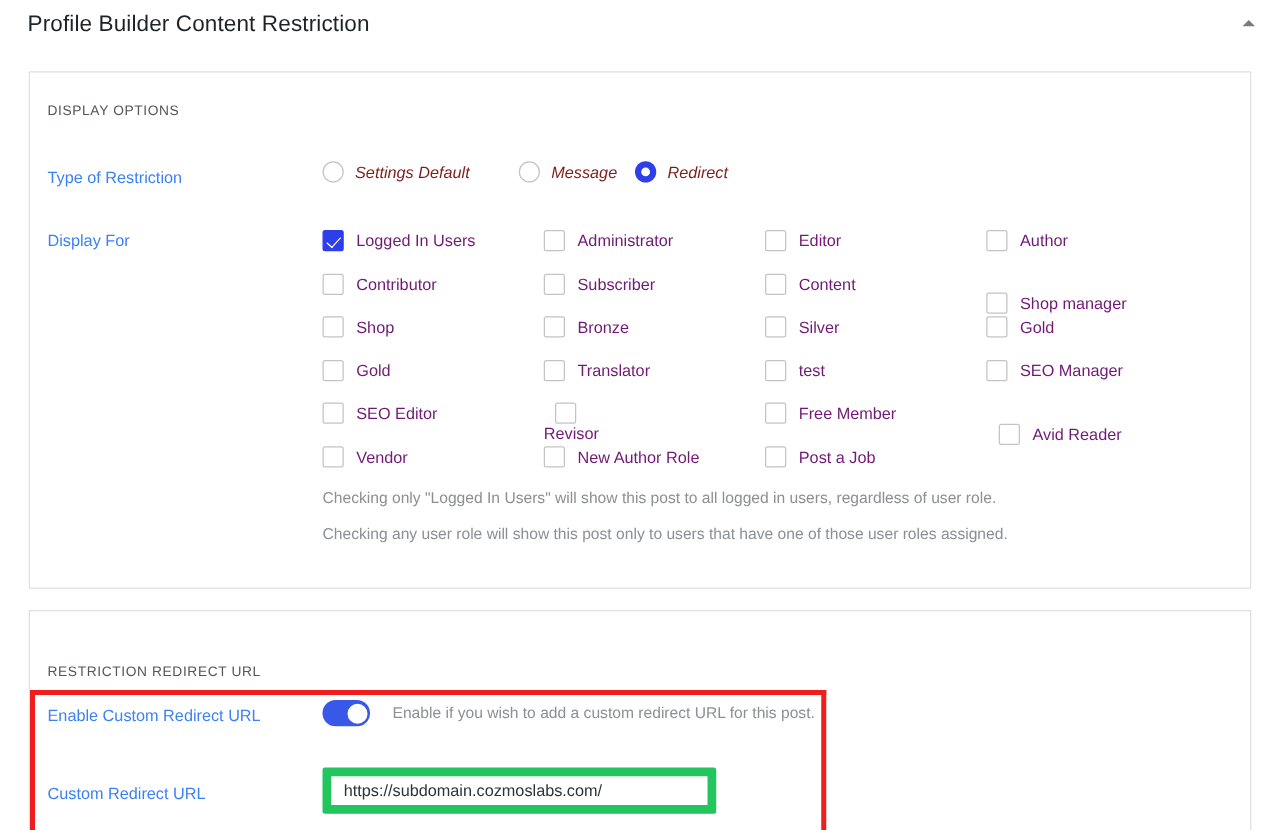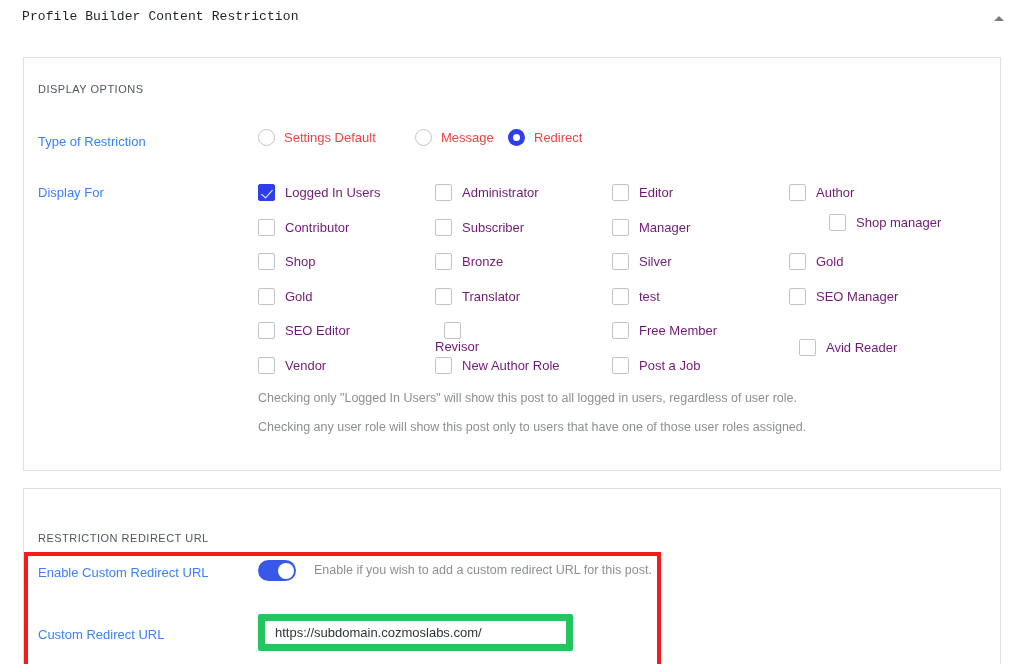--- a/index.html
+++ b/index.html
@@ -21,25 +21,24 @@
   .metabox-header {
     position: absolute;
     left: 0; top: 0;
     width: 1024px; height: 36px;
     display: flex;
     align-items: center;
   }
   .metabox-title {
     position: absolute;
     left: 22px; top: 9px;
-    font-size: 13px;
+    font-size: 18px;
     color: #1d2327;
     letter-spacing: 0.1px;
     white-space: nowrap;
-    font-family: Liberation Mono, monospace;
   }
   .collapse-toggle {
     position: absolute;
     right: 12px; top: 6px;
     width: 26px; height: 24px;
     display: flex; align-items: center; justify-content: center;
     cursor: pointer;
   }
   .caret-up {
     width: 0; height: 0;
@@ -103,21 +102,22 @@
   .radio-dot.checked::after {
     content: "";
     position: absolute;
     left: 5px; top: 5px;
     width: 7px; height: 7px;
     border-radius: 50%;
     background: #fff;
   }
   .radio-label {
     font-size: 13px;
-    color: #ef4444;
+    color: #7f1d1d;
+    font-style: italic;
   }
 
   
   .cb-grid { position: absolute; }
   .cb-item {
     position: absolute;
     display: flex;
     align-items: center;
     cursor: pointer;
     white-space: nowrap;
@@ -256,23 +256,23 @@
         <div class="cb-item" style="left: 0px; top: 34.5px;">
           <span class="cb-box"></span>
           <span class="cb-label">Contributor</span>
         </div>
         <div class="cb-item" style="left: 177px; top: 34.5px;">
           <span class="cb-box"></span>
           <span class="cb-label">Subscriber</span>
         </div>
         <div class="cb-item" style="left: 354px; top: 34.5px;">
           <span class="cb-box"></span>
-          <span class="cb-label">Manager</span>
-        </div>
-        <div class="cb-item" style="left: 531px; top: 30px; margin-left: 40px;">
+          <span class="cb-label">Content</span>
+        </div>
+        <div class="cb-item" style="left: 531px; top: 50px;">
           <span class="cb-box"></span>
           <span class="cb-label">Shop manager</span>
         </div>
         <div class="cb-item" style="left: 0px; top: 69px;">
           <span class="cb-box"></span>
           <span class="cb-label">Shop</span>
         </div>
         <div class="cb-item" style="left: 177px; top: 69px;">
           <span class="cb-box"></span>
           <span class="cb-label">Bronze</span>

